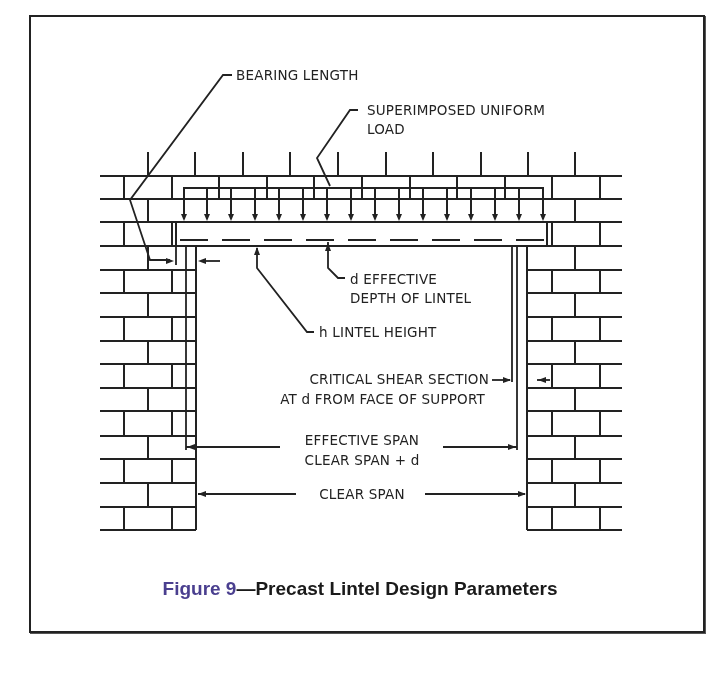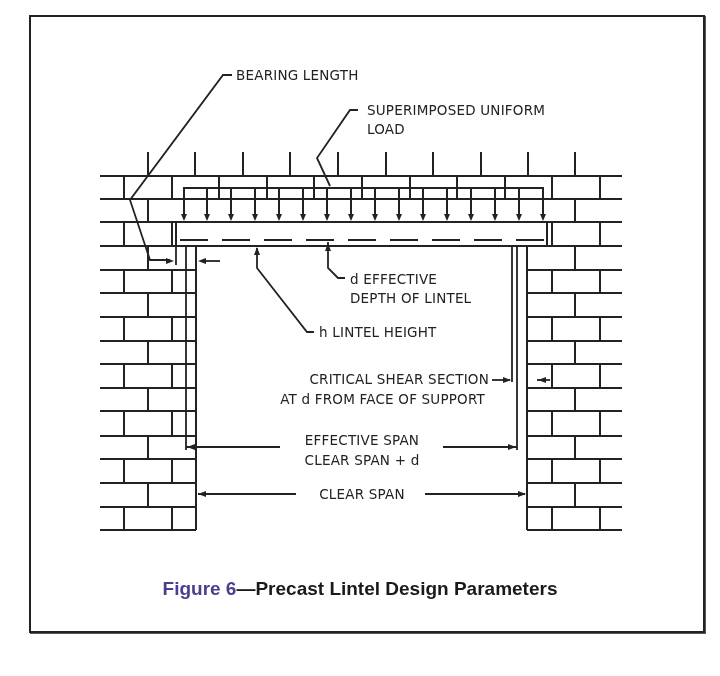--- a/index.html
+++ b/index.html
@@ -210,14 +210,14 @@
   <text class="lbl" x="350" y="303">DEPTH OF LINTEL</text>
   <text class="lbl" x="319" y="337">h LINTEL HEIGHT</text>
   <text class="lbl" x="489" y="384" text-anchor="end">CRITICAL SHEAR SECTION</text>
   <text class="lbl" x="485" y="404" text-anchor="end">AT d FROM FACE OF SUPPORT</text>
   <text class="lbl" x="362" y="445" text-anchor="middle">EFFECTIVE SPAN</text>
   <text class="lbl" x="362" y="465" text-anchor="middle">CLEAR SPAN + d</text>
   <text class="lbl" x="362" y="499" text-anchor="middle">CLEAR SPAN</text>
 </svg>
 
 <div class="caption">
-  <span class="fig">Figure 6</span><span>—</span><span>Precast Lintel Design Parameters</span>
+  <span class="fig">Figure 9</span><span>—</span><span>Precast Lintel Design Parameters</span>
 </div>
 
 </body></html>

